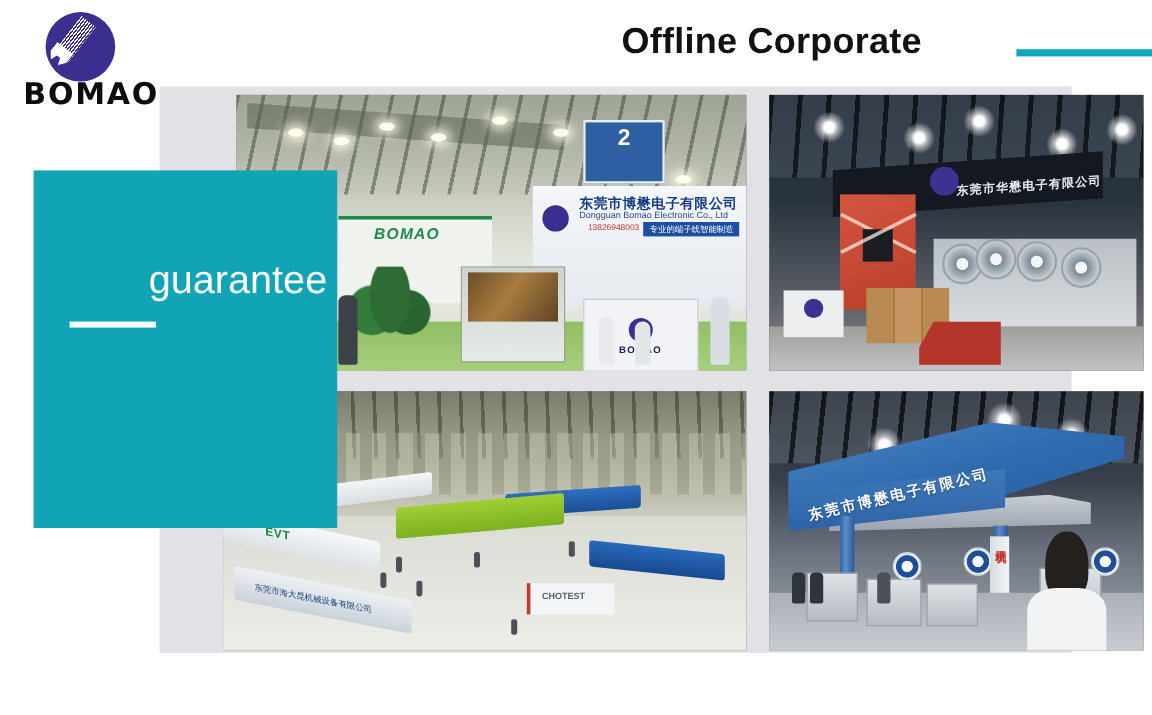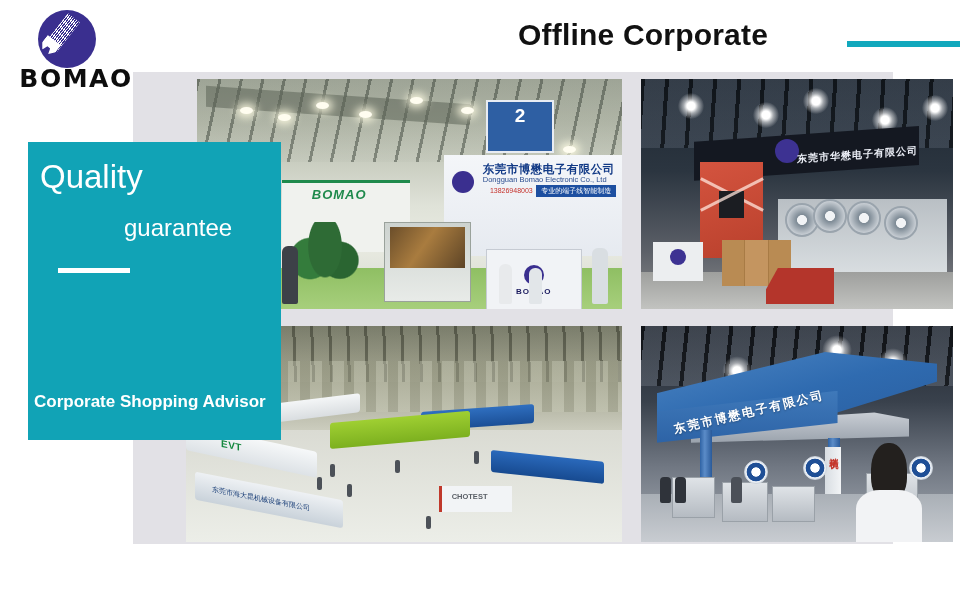--- a/index.html
+++ b/index.html
@@ -464,21 +464,21 @@
     color: #ffffff;
     white-space: nowrap;
     font-family: "Liberation Sans", sans-serif;
   }
   .tl-quality {
     left: 12px; top: 16px;
     font-size: 33px; font-weight: 400;
   }
   .tl-guarantee {
     left: 96px; top: 72px;
-    font-size: 24px; font-weight: 400;
+    font-size: 33px; font-weight: 400;
   }
   .tl-rule {
     position: absolute;
     left: 30px; top: 126px;
     width: 72px; height: 5px;
     background: #ffffff;
   }
   .tl-business {
     left: 26px; top: 157px;
     font-size: 23px; font-weight: 700;
@@ -645,19 +645,17 @@
       <div class="p4-person" style="left:29%; background:#4b5058;"></div>
 
       <div class="p4-woman">
         <div class="hair"></div>
         <div class="body"></div>
       </div>
     </div>
   </div>
 
   <div class="teal-card">
-    <div class="line tl-quality">Quality</div>
     <div class="line tl-guarantee">guarantee</div>
     <div class="tl-rule"></div>
-    <div class="line tl-advisor">Corporate Shopping Advisor</div>
   </div>
 
 </div>
 
 </body></html>

